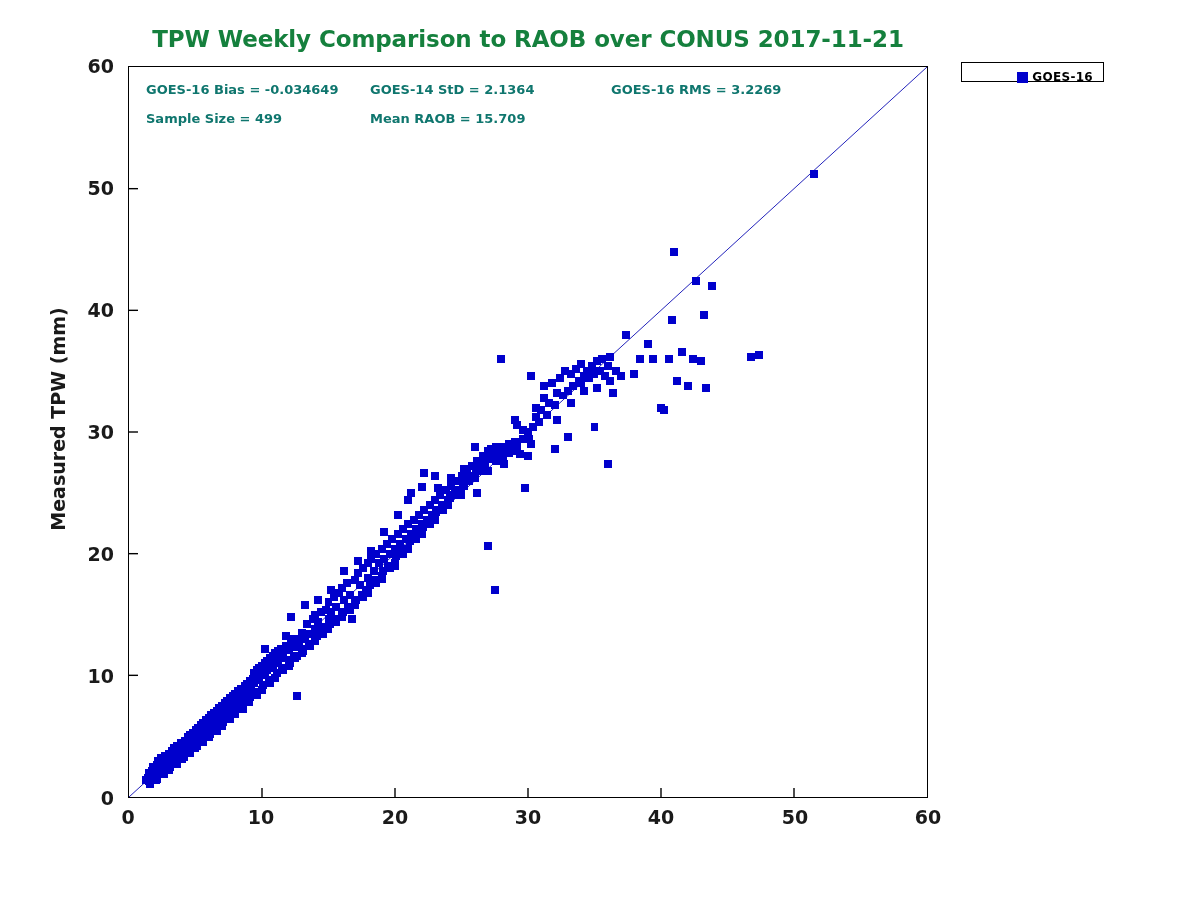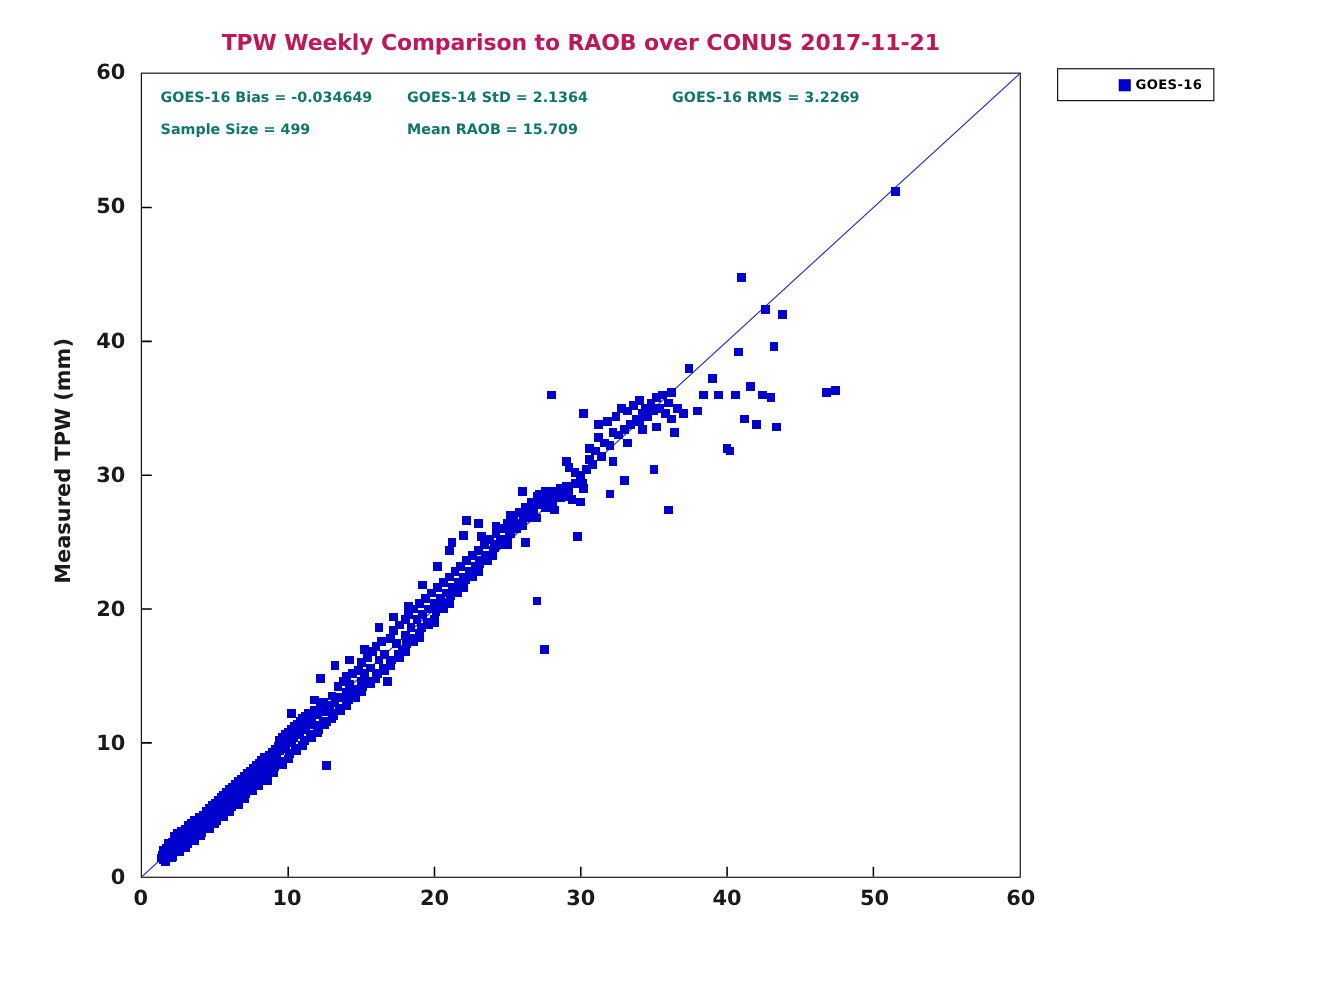--- a/index.html
+++ b/index.html
@@ -22,23 +22,23 @@
     height: 900px;
   }
 
   
   #chart-title {
     position: absolute;
     left: 118px;
     top: 26px;
     width: 820px;
     text-align: center;
-    font-size: 20px;
+    font-size: 23px;
     font-weight: bold;
-    color: #be185d;
+    color: #15803d;
     letter-spacing: -0.1px;
     white-space: nowrap;
   }
 
   
   #plot-area {
     position: absolute;
     left: 128px;
     top: 66px;
     width: 800px;
@@ -108,21 +108,21 @@
     color: #0f766e;
     white-space: nowrap;
   }
 
   
   #legend {
     position: absolute;
     left: 961px;
     top: 62px;
     width: 143px;
-    height: 30px;
+    height: 20px;
     border: 1.3px solid #000000;
     background: #ffffff;
     box-sizing: border-box;
   }
   #legend-marker {
     position: absolute;
     left: 55px;
     top: 9px;
     width: 11px;
     height: 11px;

